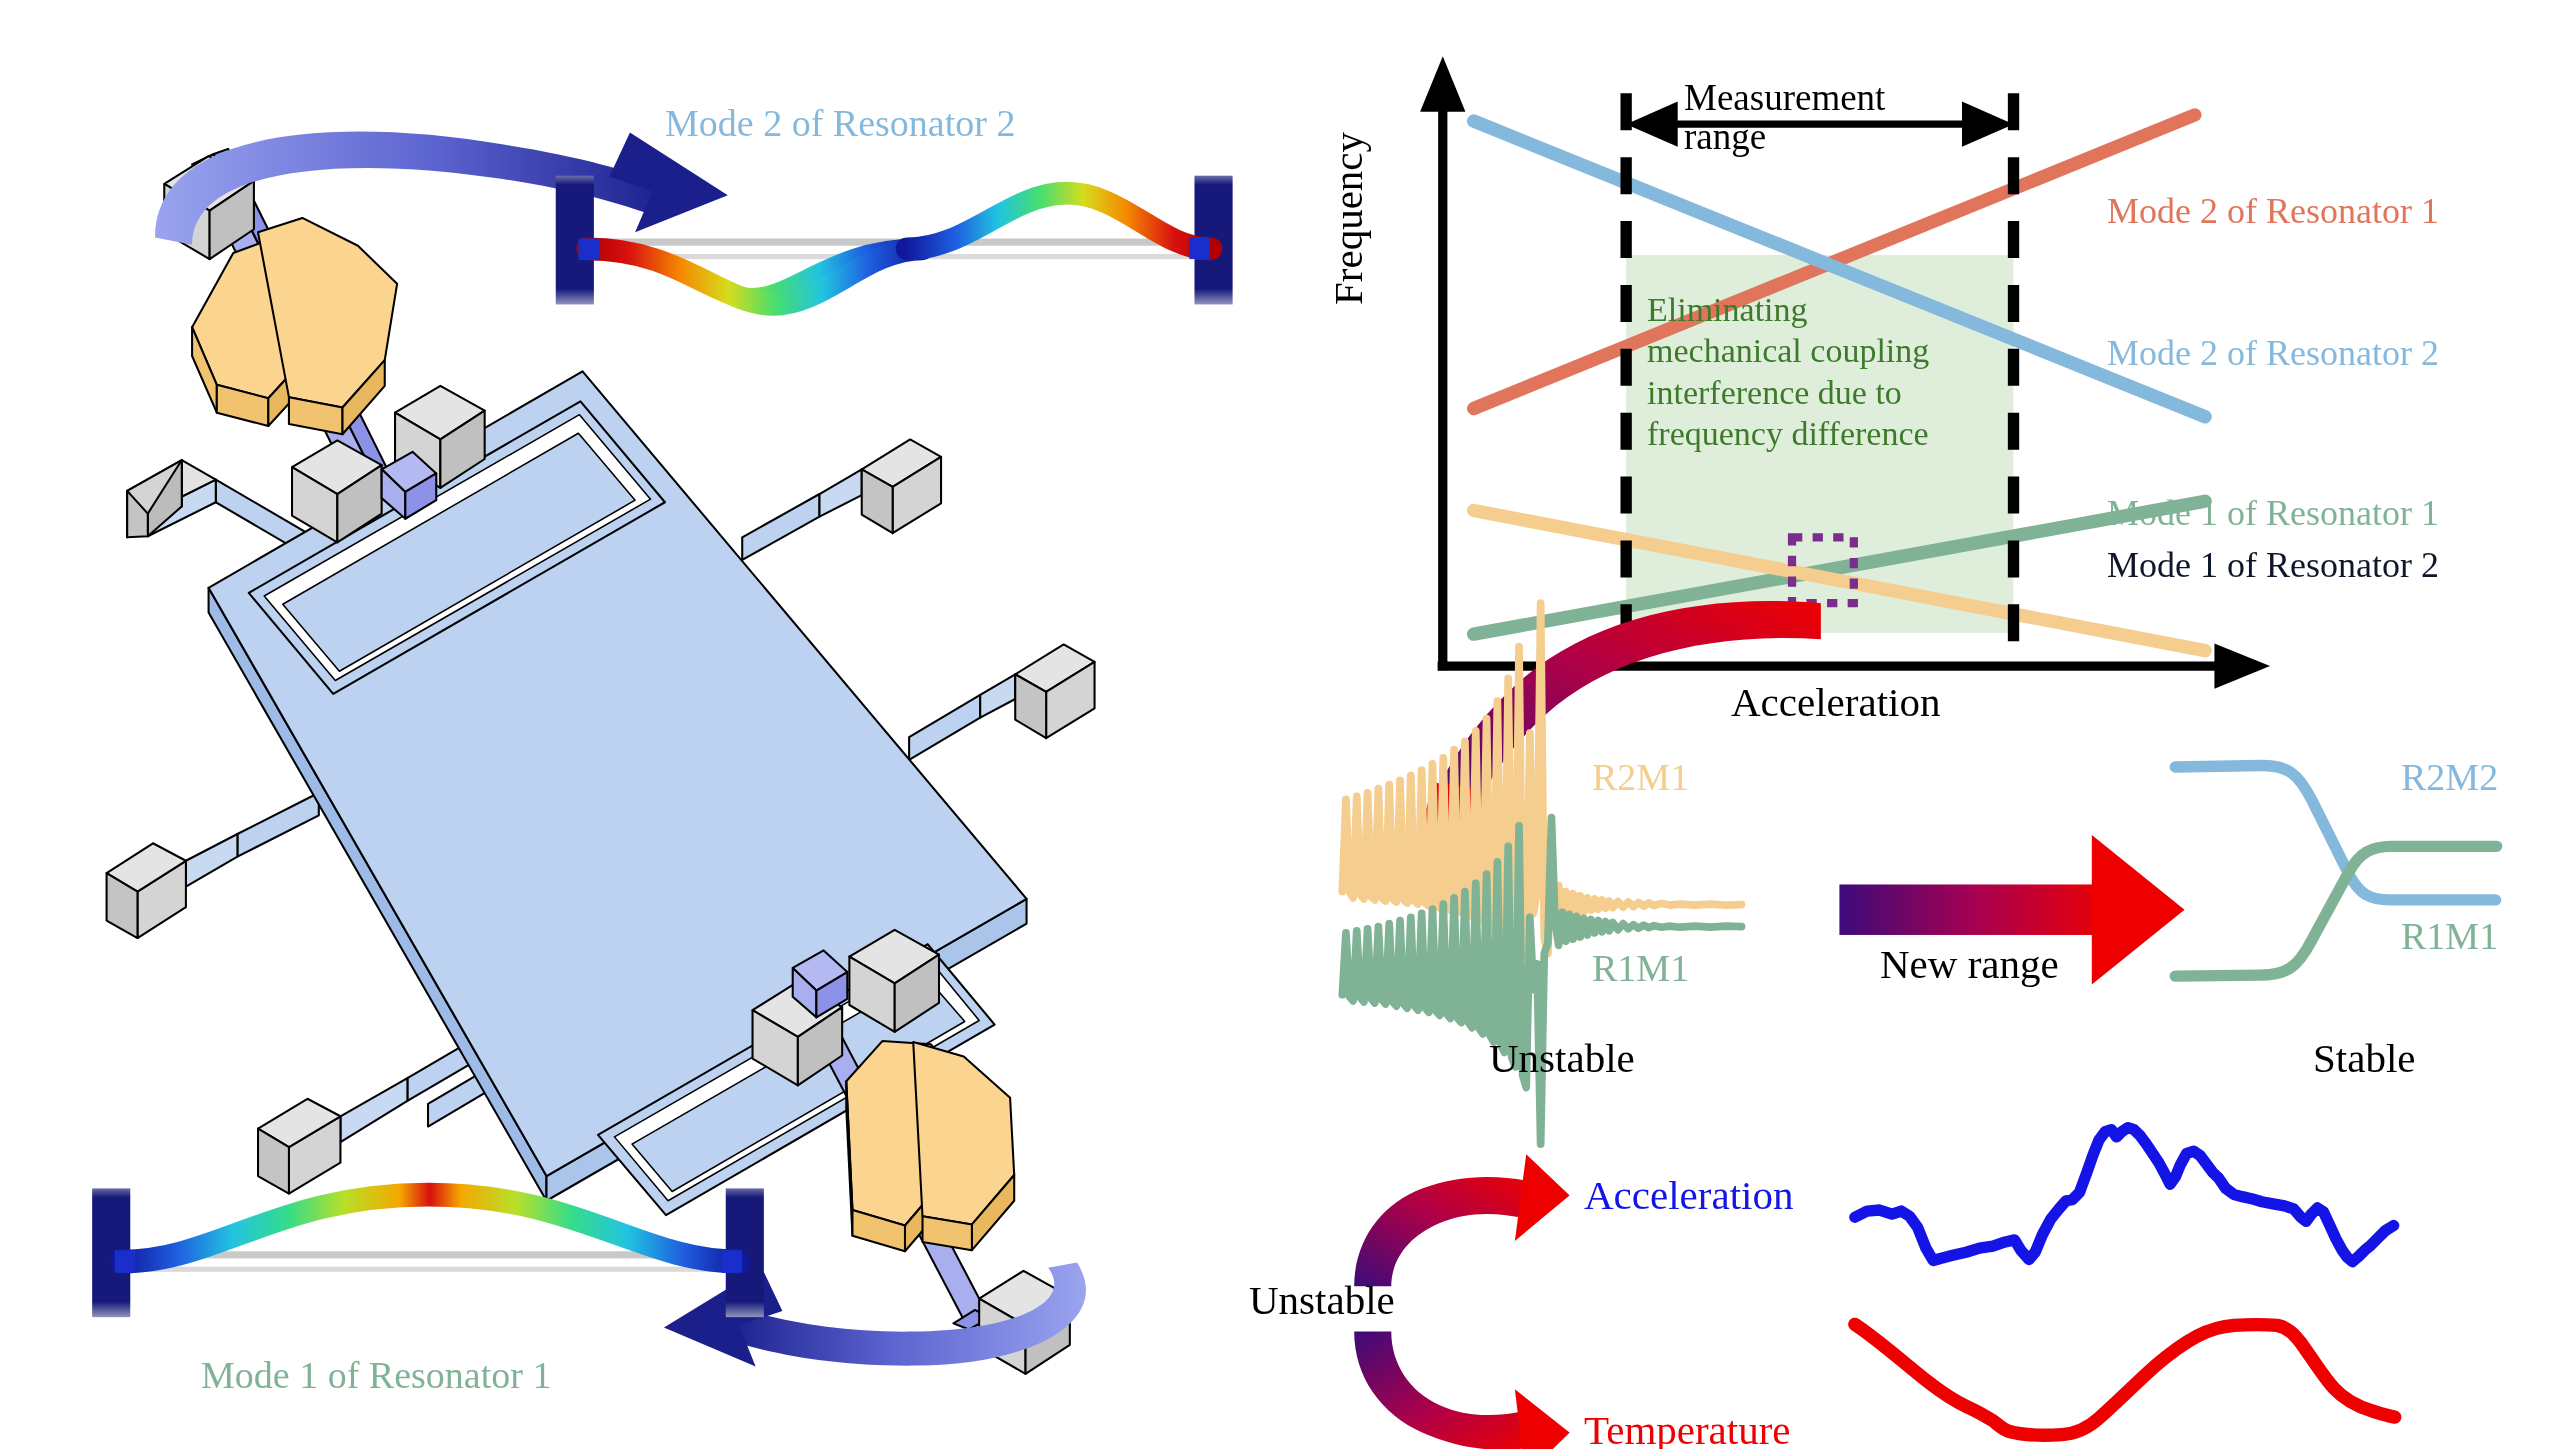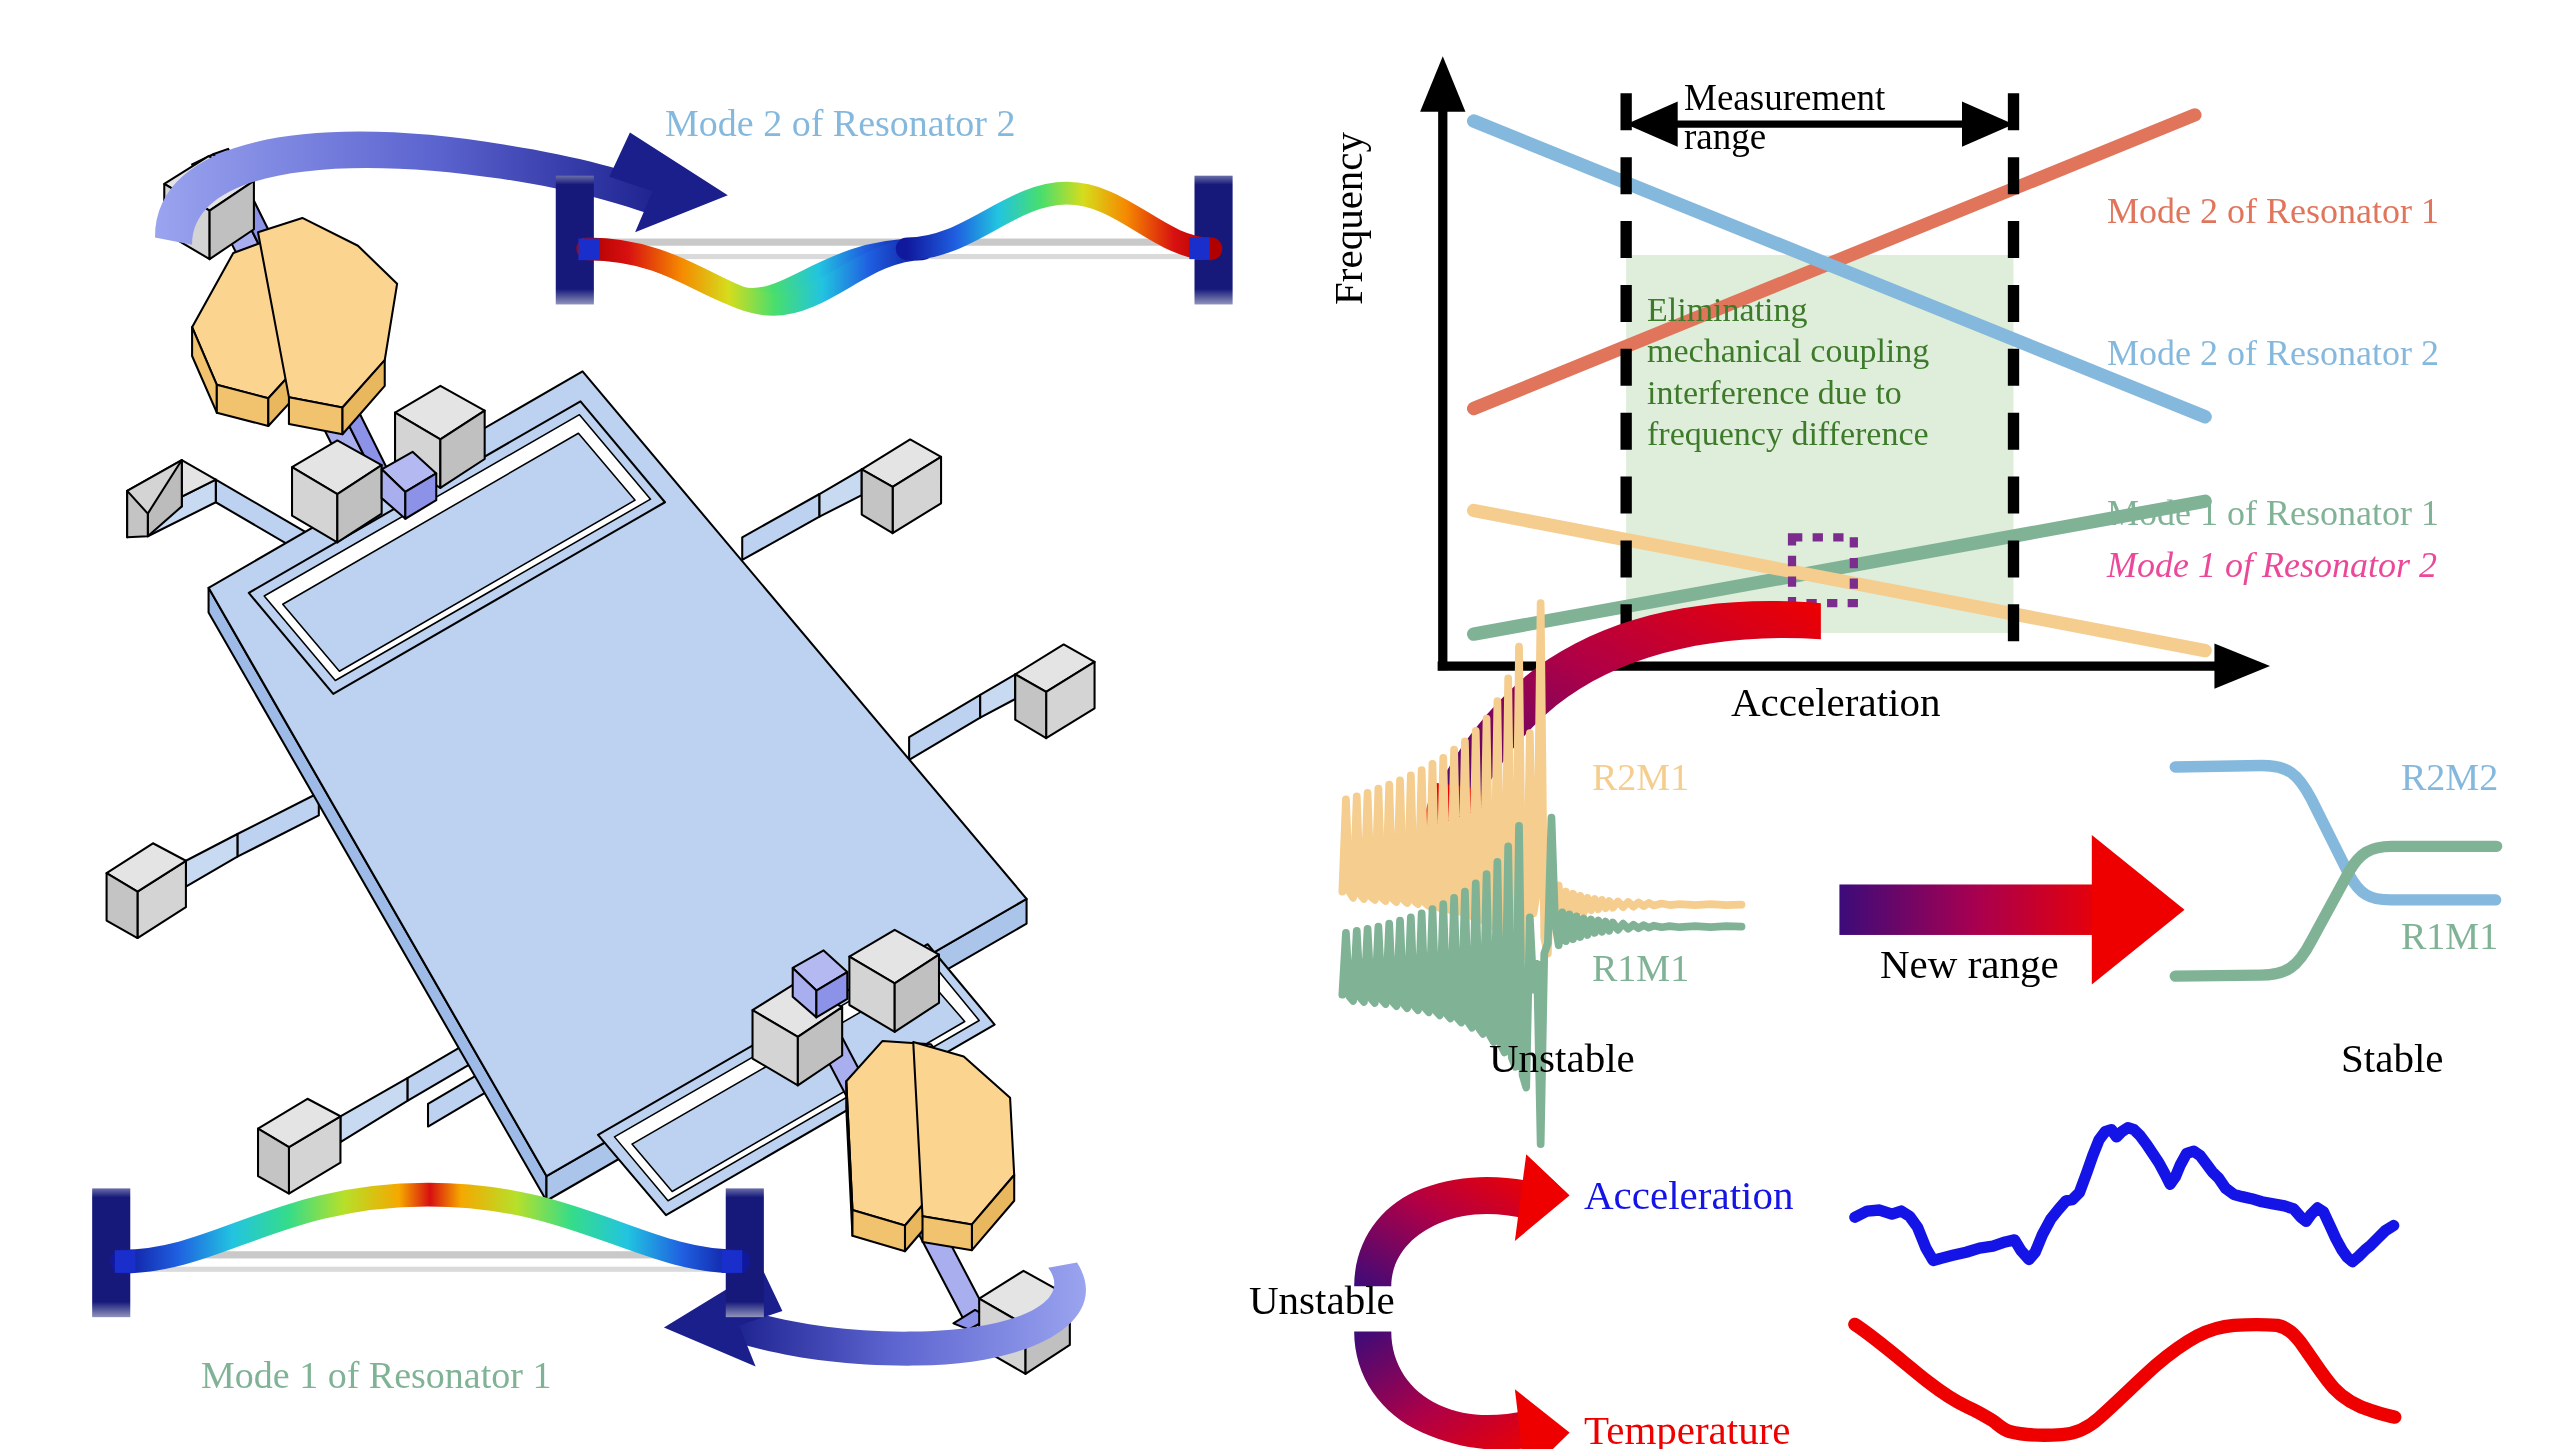--- a/index.html
+++ b/index.html
@@ -393,33 +393,33 @@
     <span>interference due to</span><br>
     <span>frequency difference</span>
   </div>
 
   <div class="lbl" style="left:2107px;top:177px;font-size:36px;color:#e0755c;">Mode 2 of Resonator 1</div>
 
   <div class="lbl" style="left:2107px;top:319px;font-size:36px;color:#85b8dd;">Mode 2 of Resonator 2</div>
 
   <div class="lbl" style="left:2107px;top:479px;font-size:36px;color:#80b396;">Mode 1 of Resonator 1</div>
 
-  <div class="lbl" style="left:2107px;top:531px;font-size:36px;color:#ec4899;font-style:italic;">Mode 1 of Resonator 2</div>
+  <div class="lbl" style="left:2107px;top:531px;font-size:36px;color:#0f172a;">Mode 1 of Resonator 2</div>
 
   <div class="lbl" style="left:1592px;top:742px;font-size:38px;color:#f5cd8e;">R2M1</div>
 
   <div class="lbl" style="left:1592px;top:933px;font-size:38px;color:#80b396;">R1M1</div>
 
   <div class="lbl" style="left:2401px;top:742px;font-size:38px;color:#85b8dd;">R2M2</div>
 
   <div class="lbl" style="left:2401px;top:901px;font-size:38px;color:#80b396;">R1M1</div>
 
   <div class="lbl" style="left:1489px;top:1021px;font-size:41px;color:#000;font-family:Liberation Serif, serif;">Unstable</div>
 
-  <div class="lbl" style="left:2313px;top:1021px;font-size:41px;color:#000;margin-left:28px;">Stable</div>
+  <div class="lbl" style="left:2313px;top:1021px;font-size:41px;color:#000;">Stable</div>
 
   <div class="lbl" style="left:1880px;top:927px;font-size:41px;color:#000;">New range</div>
 
   <div class="lbl" style="left:1249px;top:1263px;font-size:41px;color:#000;">Unstable</div>
 
   <div class="lbl" style="left:1584px;top:1158px;font-size:41px;color:#1414e6;">Acceleration</div>
 
   <div class="lbl" style="left:1584px;top:1393px;font-size:41px;color:#ee0000;">Temperature</div>
 
 </div>

